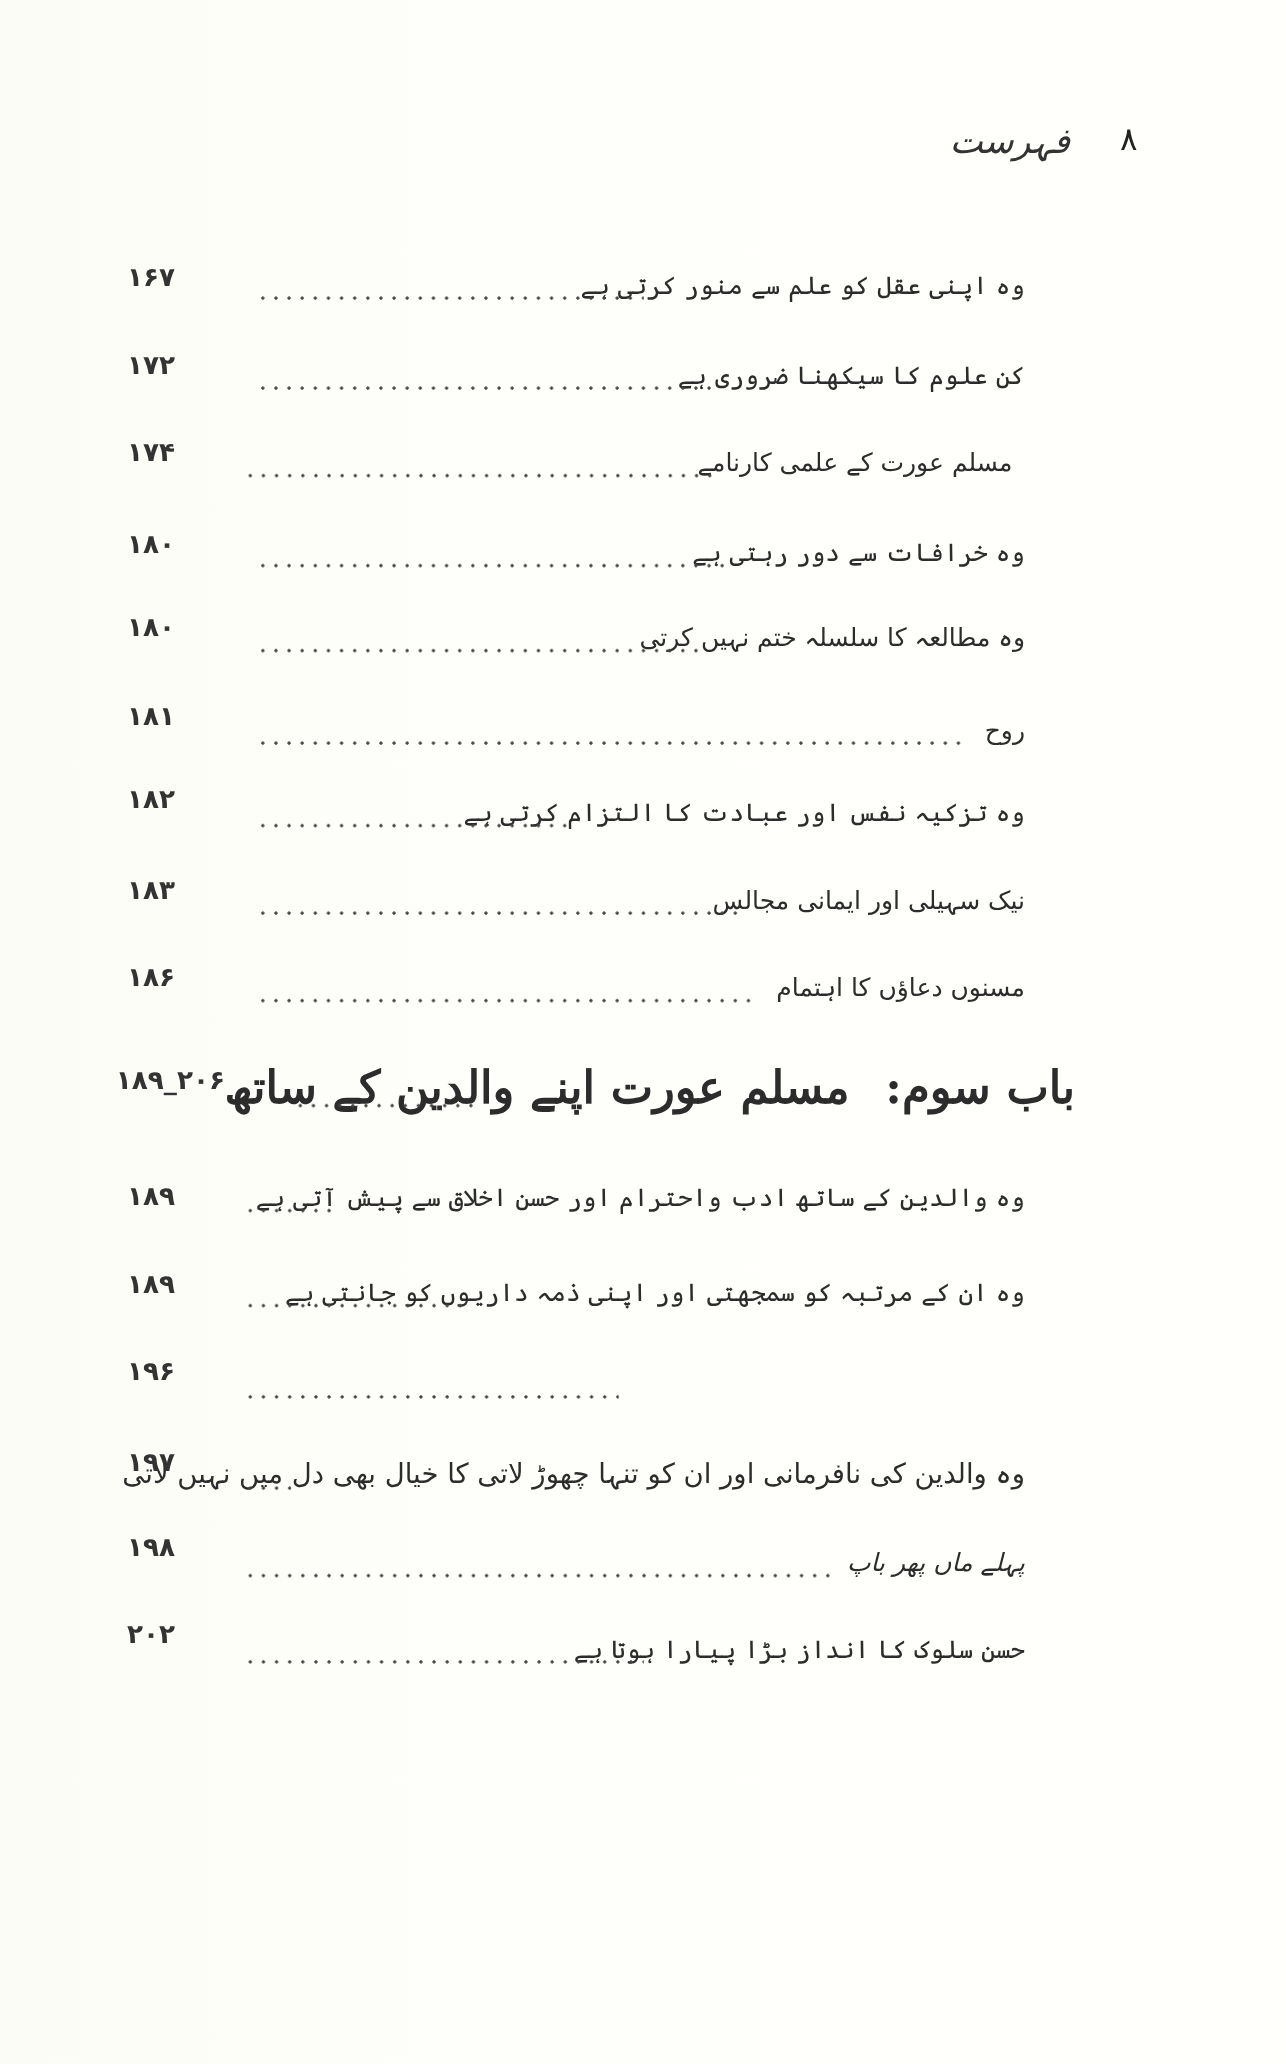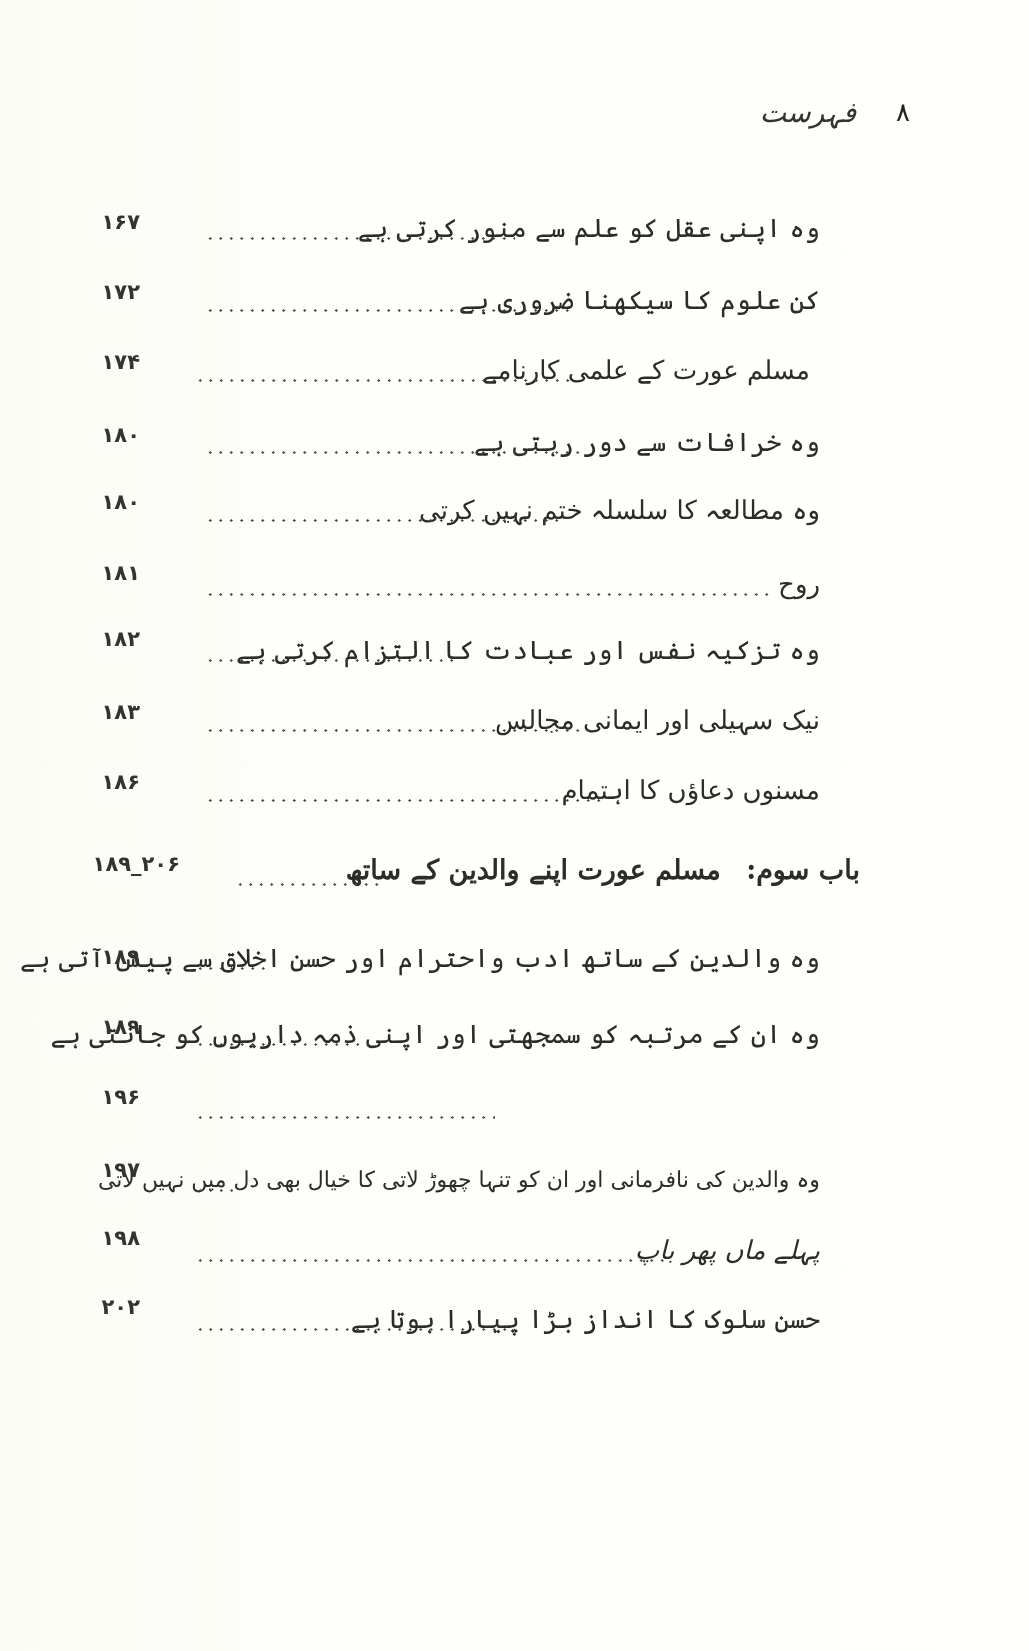--- a/index.html
+++ b/index.html
@@ -52,21 +52,21 @@
     position: absolute;
     height: 44px;
     direction: rtl;
   }
   .entry .title {
     position: absolute;
     right: 0;
     top: 0;
     white-space: nowrap;
     font-family: "DejaVu Serif", serif;
-    font-size: 26px;
+    font-size: 20px;
     line-height: 44px;
     color: #2c2c2c;
   }
   .entry .leader {
     position: absolute;
     bottom: 10px;
     height: 3px;
     background-image: radial-gradient(circle, #444 1.1px, transparent 1.4px);
     background-size: 10.5px 3px;
     background-repeat: repeat-x;
@@ -76,21 +76,21 @@
     width: 110px;
     text-align: right;
     font-family: "DejaVu Sans", sans-serif;
     font-size: 21px;
     font-weight: bold;
     color: #333;
     direction: ltr;
     letter-spacing: 1px;
   }
   .chapter .title {
-    font-size: 27px;
+    font-size: 36px;
     font-weight: bold;
   }
   .chapter-label {
     margin-left: 16px;
   }
 </style>
 </head>
 <body>
 
 <div class="page">

